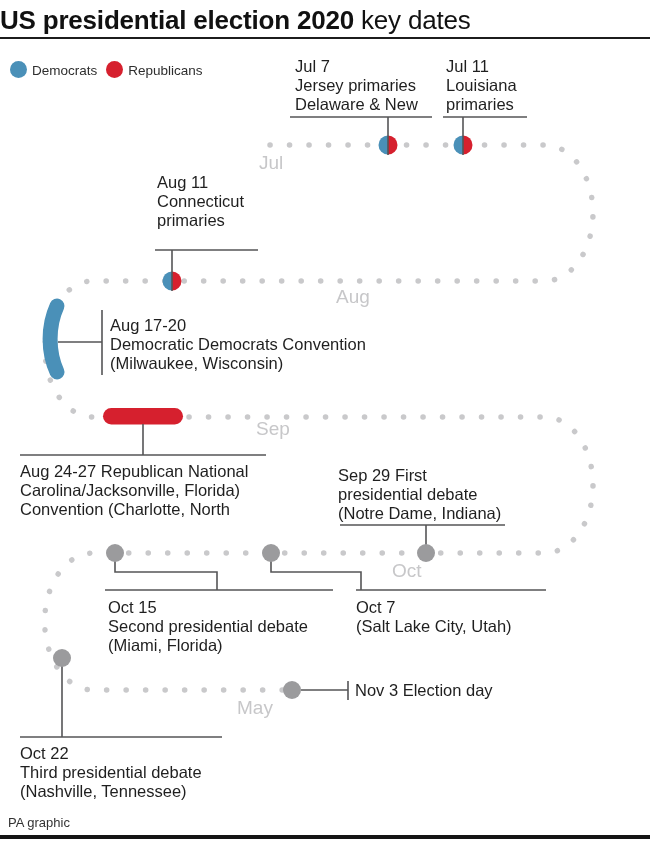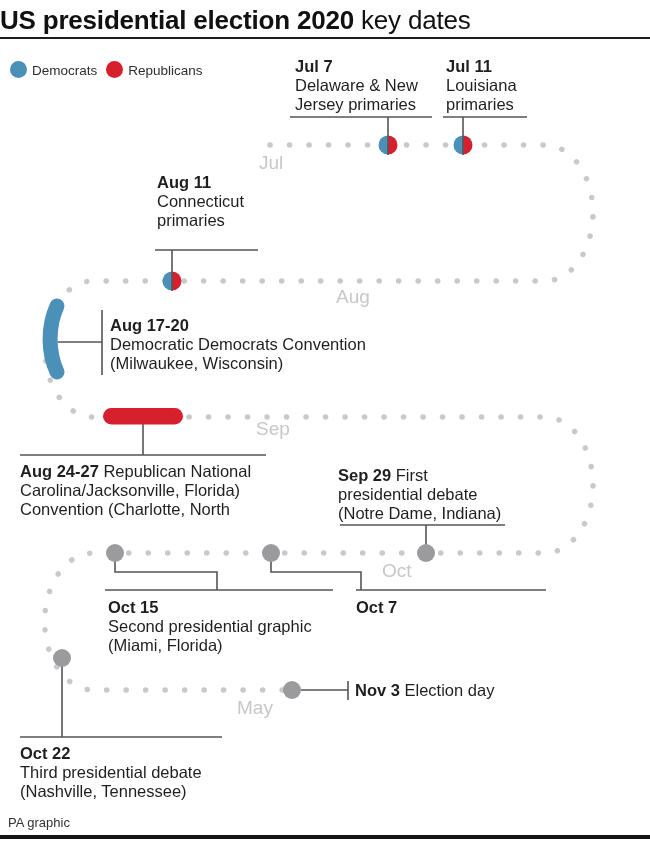--- a/index.html
+++ b/index.html
@@ -9,21 +9,21 @@
   }
   .abs{position:absolute;}
   .page-title{left:0;top:5px;font-size:26px;letter-spacing:-0.2px;color:#111;white-space:nowrap;}
   .page-title .bold{font-weight:bold;}
   .title-rule{left:0;top:37px;width:650px;height:2px;background:#1c1c1c;}
   .legend{left:10px;top:61px;display:flex;align-items:flex-end;font-size:13.5px;color:#2e2e2e;}
   .legend .lbl{margin-left:5px;}
   .legend .grp2{margin-left:9px;}
   .month{font-size:19px;color:#c7c7c9;}
   .event{font-size:16.5px;line-height:19px;color:#1f1f1f;white-space:nowrap;}
-  .event b{font-weight:bold;}
+  .event b{font-weight:normal;}
   svg.layer{position:absolute;left:0;top:0;}
   .footer-credit{left:8px;top:815px;font-size:13px;color:#333;}
   .bottom-rule{left:0;top:835px;width:650px;height:4px;background:#151515;}
 </style>
 </head>
 <body>
 
 <div class="abs page-title">
   <span class="bold">US presidential election 2020</span><span> key dates</span>
 </div>
@@ -78,27 +78,27 @@
   <g fill="none" stroke-width="1.6" stroke="#555557">
     <path d="M 290 117 H 432 M 388 117 V 155"></path>
     <path d="M 443 117 H 527 M 463 117 V 155"></path>
     <path d="M 155 250 H 258 M 172 250 V 291"></path>
   </g>
 </svg>
 
 <div class="abs month" style="left:259px;top:152px">Jul</div>
 <div class="abs month" style="left:336px;top:286px">Aug</div>
 <div class="abs month" style="left:256px;top:418px">Sep</div>
-<div class="abs month" style="left:382px;top:560px">Oct</div>
+<div class="abs month" style="left:392px;top:560px">Oct</div>
 <div class="abs month" style="left:237px;top:697px">May</div>
 
 <div class="abs event" style="left:295px;top:57px">
   <div><b>Jul 7</b><span></span></div>
+  <div>Jersey primaries</div>
   <div>Delaware &amp; New</div>
-  <div>Jersey primaries</div>
 </div>
 
 <div class="abs event" style="left:446px;top:57px">
   <div><b>Jul 11</b><span></span></div>
   <div>Louisiana</div>
   <div>primaries</div>
 </div>
 
 <div class="abs event" style="left:157px;top:173px">
   <div><b>Aug 11</b><span></span></div>
@@ -119,26 +119,27 @@
 </div>
 
 <div class="abs event" style="left:338px;top:466px">
   <div><b>Sep 29</b><span> First</span></div>
   <div>presidential debate</div>
   <div>(Notre Dame, Indiana)</div>
 </div>
 
 <div class="abs event" style="left:108px;top:598px">
   <div><b>Oct 15</b><span></span></div>
-  <div>Second presidential graphic</div>
+  <div>Second presidential debate</div>
   <div>(Miami, Florida)</div>
 </div>
 
 <div class="abs event" style="left:356px;top:598px">
   <div><b>Oct 7</b><span></span></div>
+  <div>(Salt Lake City, Utah)</div>
 </div>
 
 <div class="abs event" style="left:20px;top:744px">
   <div><b>Oct 22</b><span></span></div>
   <div>Third presidential debate</div>
   <div>(Nashville, Tennessee)</div>
 </div>
 
 <div class="abs event" style="left:355px;top:681px">
   <div><b>Nov 3</b><span> Election day</span></div>

